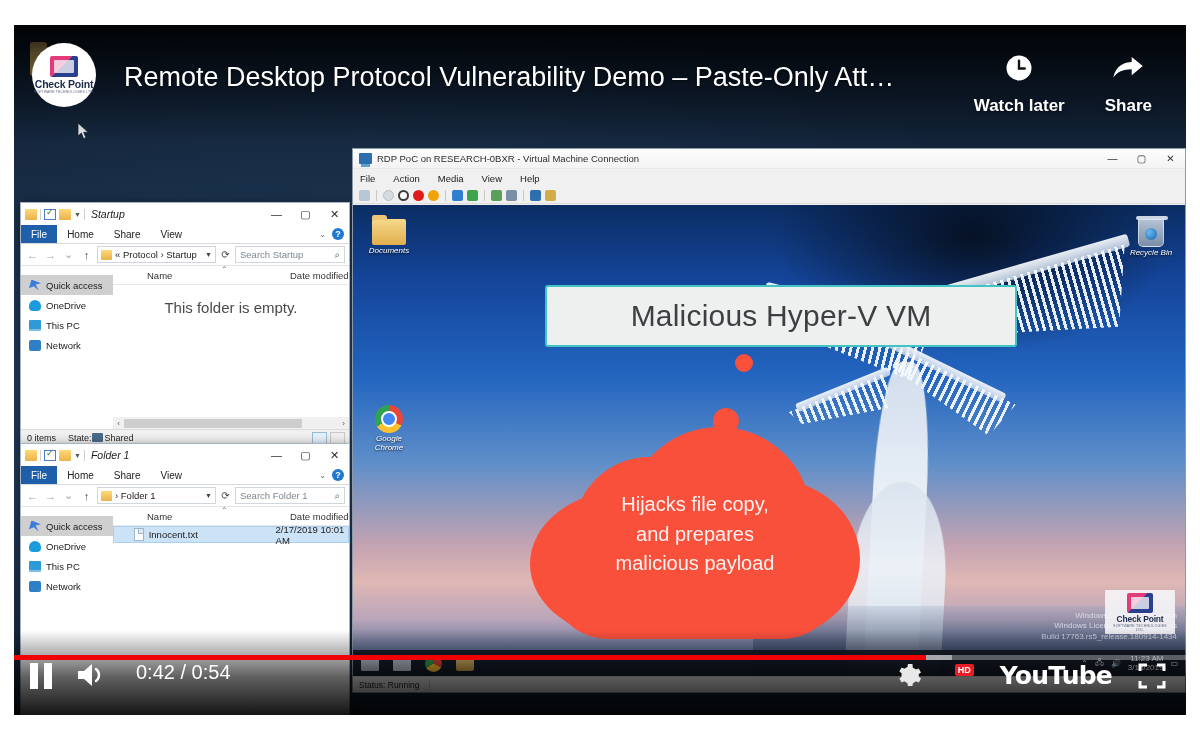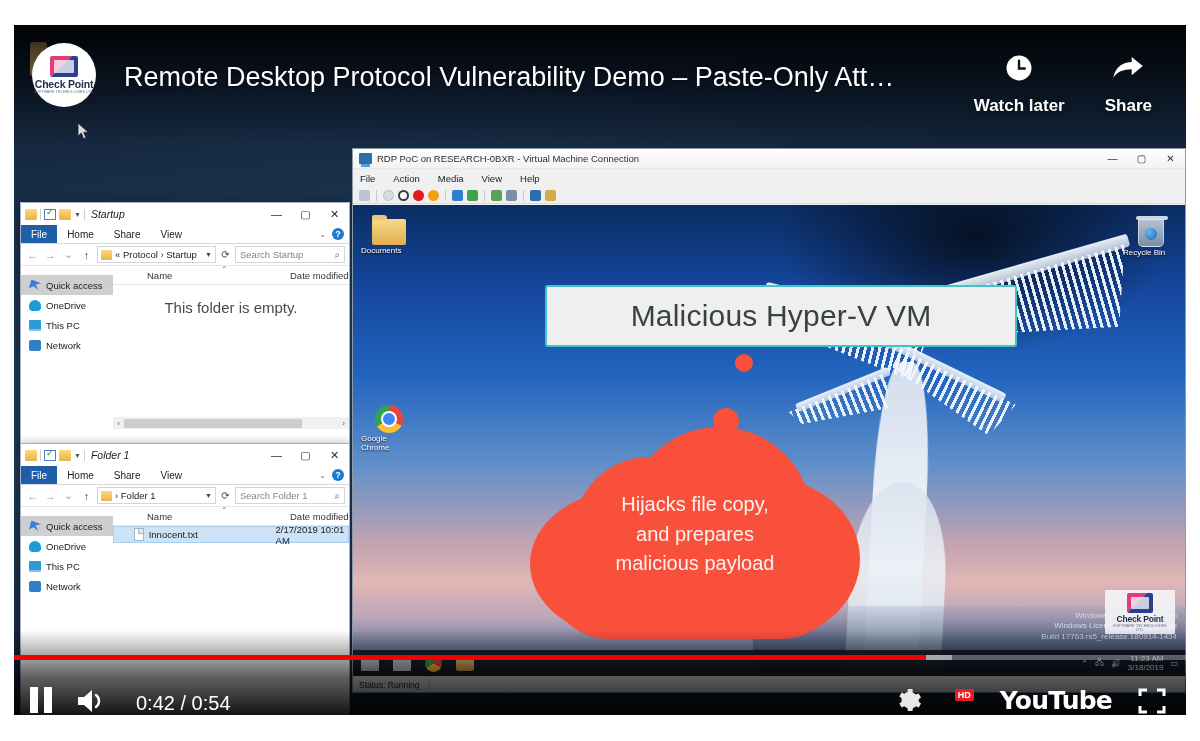--- a/index.html
+++ b/index.html
@@ -297,21 +297,21 @@
   .dark-canopy {
     position: absolute; left: 430px; top: 0; width: 330px; height: 150px;
     background: radial-gradient(ellipse at 50% 30%, rgba(5,12,24,.88), rgba(5,12,24,0) 70%);
   }
 
   .vm-ice-photo {
     position:absolute; left: 400px; top: 0; width: 434px; bottom: 0;
   }
 
   
-  .d-icon { position:absolute; width: 56px; text-align:left; z-index:3;}
+  .d-icon { position:absolute; width: 56px; text-align:center; z-index:3;font-style:italic;}
   .d-icon .lbl { font-size: 8px; color:#fff; text-shadow: 0 1px 2px rgba(0,0,0,.85); margin-top:2px; line-height: 1.1;}
   .d-folder {
     width: 34px; height: 26px; margin: 0 auto;
     background: linear-gradient(180deg,#f7d98b,#e1ae4e);
     border-radius: 2px;
     position: relative;
   }
   .d-folder::before{content:"";position:absolute;left:0;top:-4px;width:15px;height:5px;background:#efc577;border-radius:2px 3px 0 0;}
   .d-chrome {
     width: 28px; height: 28px; margin: 0 auto; border-radius: 50%;
@@ -459,21 +459,21 @@
     z-index: 20; pointer-events:none;
   }
   #yt-progress {
     position:absolute; left:0; bottom: 55px; width: 1172px; height: 5px;
     background: rgba(255,255,255,.32); z-index: 22;
   }
   #yt-progress .loaded { position:absolute; left:0;top:0;height:5px; background: rgba(255,255,255,.45); }
   #yt-progress .played { position:absolute; left:0;top:0;height:5px; background:#f00000; }
   #yt-controls {
     position:absolute; left:0; bottom: 0; width:1172px; height: 54px; z-index: 23;
-    display:flex; align-items:flex-end; padding: 0 20px 0 14px; gap: 22px;
+    display:flex; align-items:flex-start; padding: 0 20px 16px 14px; gap: 22px;
   }
   .ctrl { display:flex; align-items:center;gap:40px; }
   #yt-time { color:#fff; font-size: 20px; margin-left: 6px; }
   #yt-right { margin-left:auto; display:flex; align-items:center; gap: 26px; }
   .hd-badge {
     background:#ec1c24; color:#fff; font-size: 9px; font-weight: bold;
     padding: 1px 3px; border-radius: 2px; margin-left: -7px; margin-top: -12px;
   }
   #yt-logo { color:#fff; font-size: 25px; font-weight: bold; letter-spacing:-.8px; font-family:"DejaVu Sans", sans-serif;}
 </style>
@@ -565,20 +565,28 @@
               <span class="col-name">Name</span>
               <span class="col-date">Date modified</span>
             </div>
             <div class="empty-msg">This folder is empty.</div>
           </div>
         </div>
         <div class="ex-hscroll">
           <span class="hs-arrow">‹</span>
           <span class="hs-thumb" style="width:178px"></span>
           <span class="hs-arrow" style="margin-left:auto">›</span>
+        </div>
+        <div class="ex-status">
+          <span>0 items</span>
+          <span><span>State:</span><span class="status-share-ic"></span><span>Shared</span></span>
+          <span class="view-btns">
+            <span class="view-btn"></span>
+            <span class="view-btn plain"></span>
+          </span>
         </div>
       </div>
 
       <div class="explorer" id="win-folder1">
         <div class="ex-titlebar">
           <div class="qat">
             <span class="ic ic-folder-sm"></span>
             <span class="qat-sep"></span>
             <span class="ic ic-props"></span>
             <span class="ic ic-folder-sm"></span>

